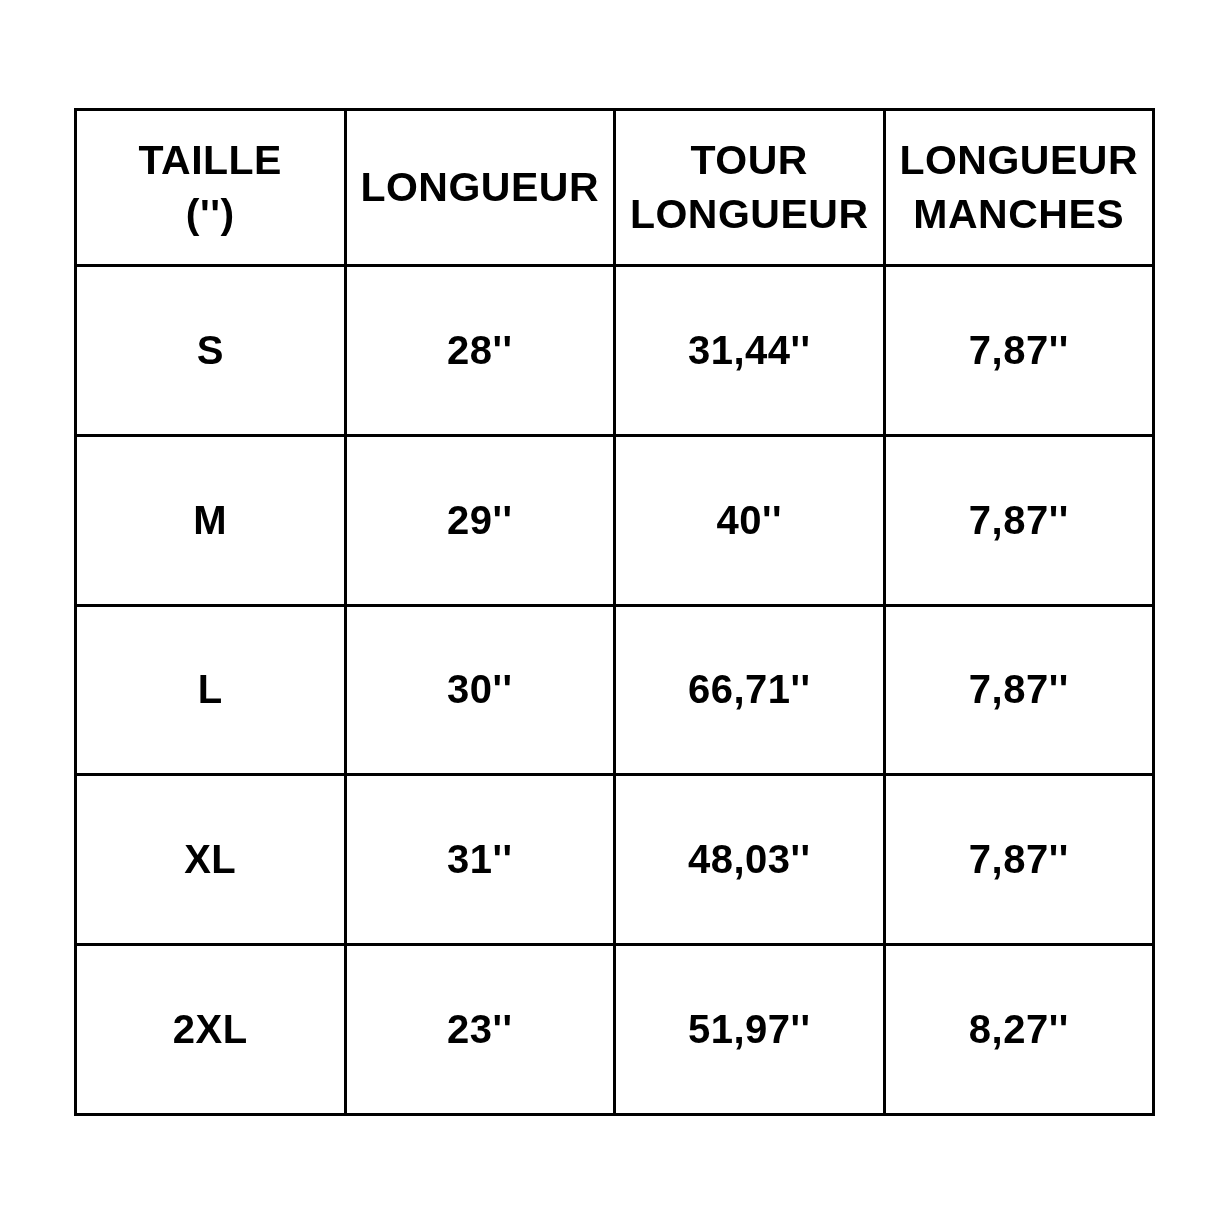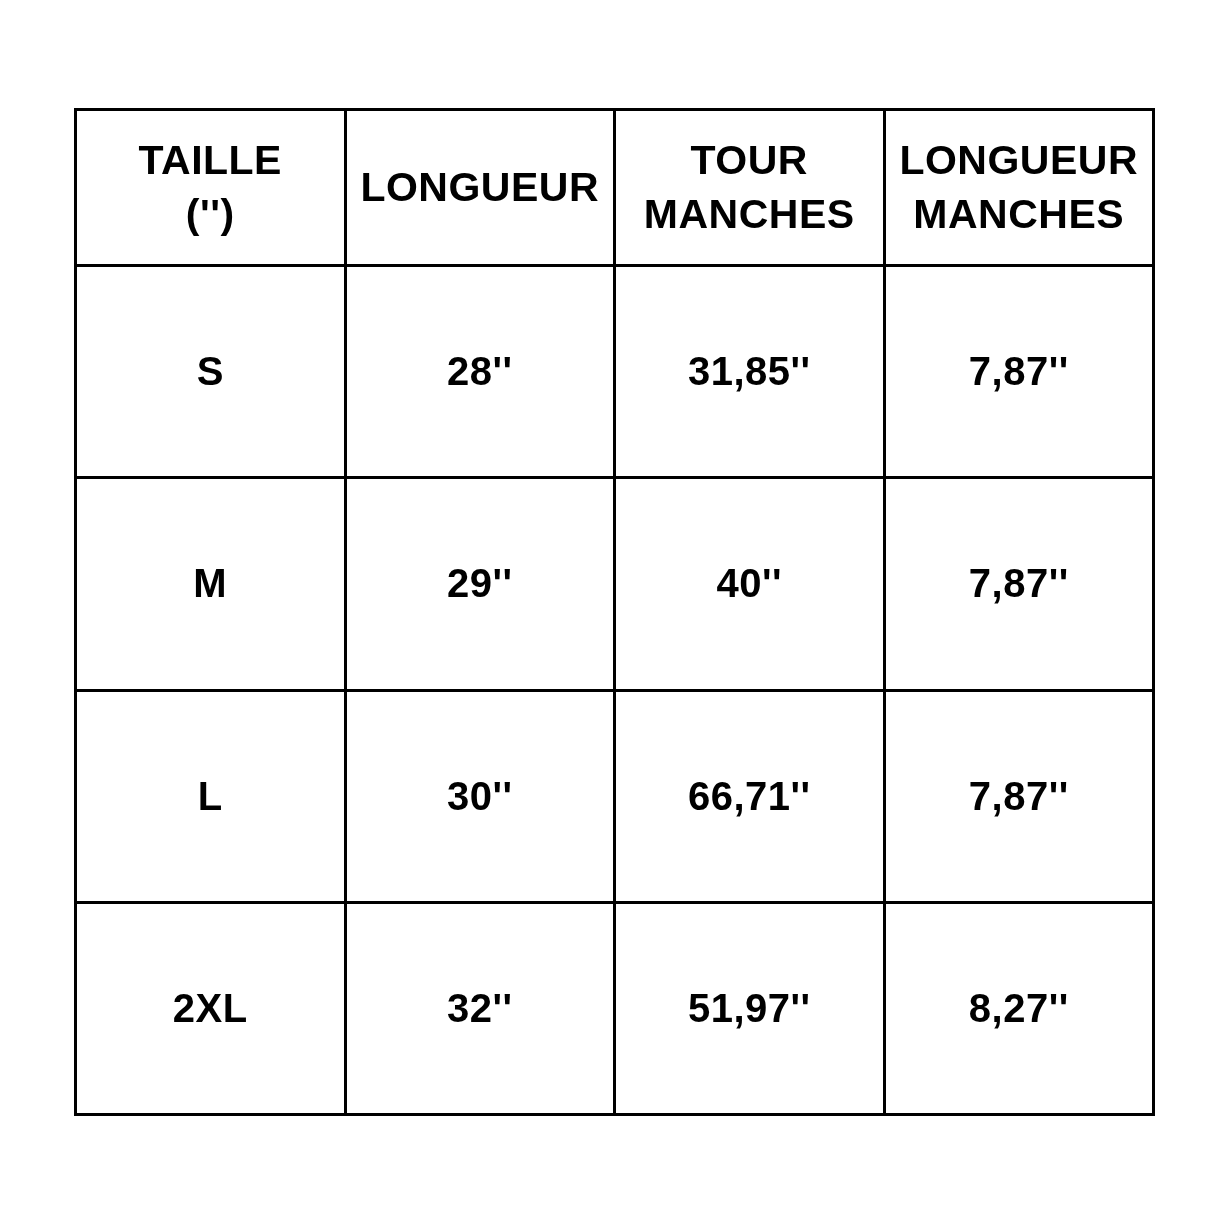--- a/index.html
+++ b/index.html
@@ -59,45 +59,51 @@
 <body>
 
 <div class="page">
   <table class="size-chart">
     <thead>
       <tr>
         <th>TAILLE
 ('')</th>
         <th>LONGUEUR</th>
         <th>TOUR
-MANCHES</th>
+LONGUEUR</th>
         <th>LONGUEUR
 MANCHES</th>
       </tr>
     </thead>
     <tbody>
       <tr>
         <td>S</td>
         <td>28''</td>
-        <td>31,85''</td>
+        <td>31,44''</td>
         <td>7,87''</td>
       </tr>
       <tr>
         <td>M</td>
         <td>29''</td>
         <td>40''</td>
         <td>7,87''</td>
       </tr>
       <tr>
         <td>L</td>
         <td>30''</td>
         <td>66,71''</td>
         <td>7,87''</td>
       </tr>
       <tr>
+        <td>XL</td>
+        <td>31''</td>
+        <td>48,03''</td>
+        <td>7,87''</td>
+      </tr>
+      <tr>
         <td>2XL</td>
-        <td>32''</td>
+        <td>23''</td>
         <td>51,97''</td>
         <td>8,27''</td>
       </tr>
     </tbody>
   </table>
 </div>
 
 </body></html>

